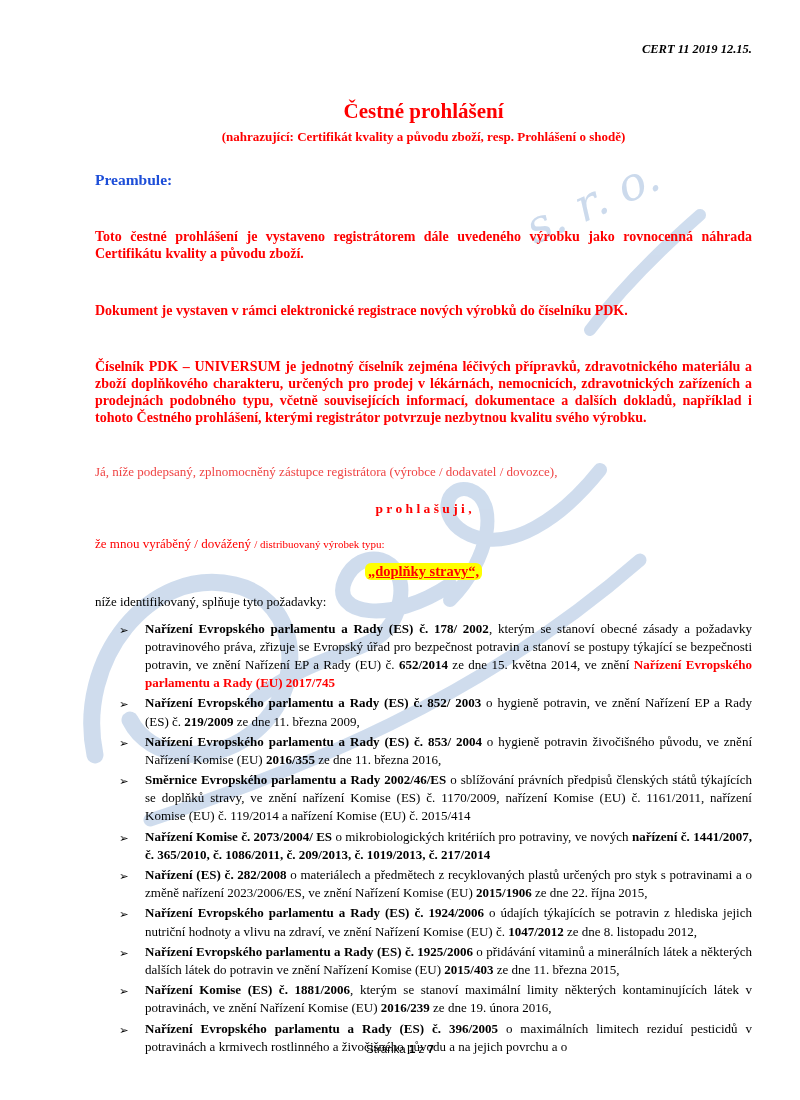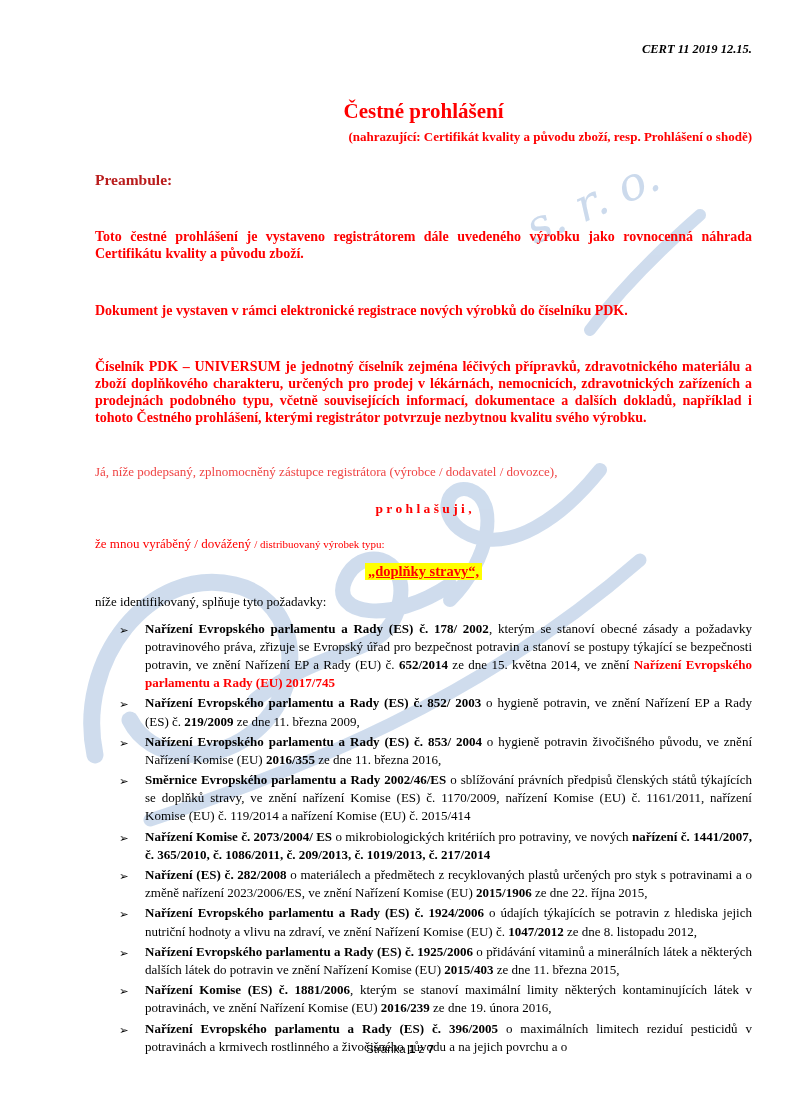--- a/index.html
+++ b/index.html
@@ -13,37 +13,37 @@
   .watermark { position: absolute; left: 0; top: 0; z-index: 1; pointer-events: none; }
   .content { position: relative; z-index: 2; padding: 42px 48px 0 95px; }
 
   .red { color: #fe0000; }
   .b { font-weight: bold; }
   .small { font-size: 11px; }
 
   .doc-header { text-align: right; font-style: italic; font-weight: bold; font-size: 12.5px; }
 
   .title { margin-top: 42px; text-align: center; color: #fe0000; font-weight: bold; font-size: 21px; }
-  .subtitle { margin-top: 5px; text-align: right; color: #fe0000; font-weight: bold; font-size: 13px; }
+  .subtitle { margin-top: 5px; text-align: center; color: #fe0000; font-weight: bold; font-size: 13px; }
 
-  .preamble-heading { margin-top: 26px; color: #b91c1c; font-weight: bold; font-size: 15.5px; }
+  .preamble-heading { margin-top: 26px; color: #1d4ed8; font-weight: bold; font-size: 15.5px; }
   .preamble { margin-top: 6px; }
   .preamble p {
     color: #fe0000; font-weight: bold; font-size: 14px;
     line-height: 1.2; text-align: justify; margin-top: 40px;
   }
 
   .intro { margin-top: 37px; color: #ef4444; font-size: 13px; }
   .verb  { margin-top: 21px; text-align: center; color: #fe0000; font-weight: bold; font-size: 13.5px; }
 
   .product-line { margin-top: 19px; font-size: 13px; }
   .product-type-row { margin-top: 10px; text-align: center; }
   .product-type {
     display: inline-block; background: #ffff00; color: #fe0000;
-    font-weight: bold; font-size: 14.5px; text-decoration: underline; padding: 0 3px;
+    font-weight: bold; font-size: 14.5px; text-decoration: underline; padding: 0 3px; border-radius: 6px;
   }
   .follow { margin-top: 14px; font-size: 13px; }
 
   .req-list { list-style: none; margin: 10px 0 0 24px; padding: 0; }
   .req-item {
     position: relative; padding-left: 26px;
     font-size: 13px; line-height: 1.4; text-align: justify; margin-bottom: 2px;
   }
   .req-item .bullet { position: absolute; left: 0; top: 2px; font-size: 11.5px; }
 

